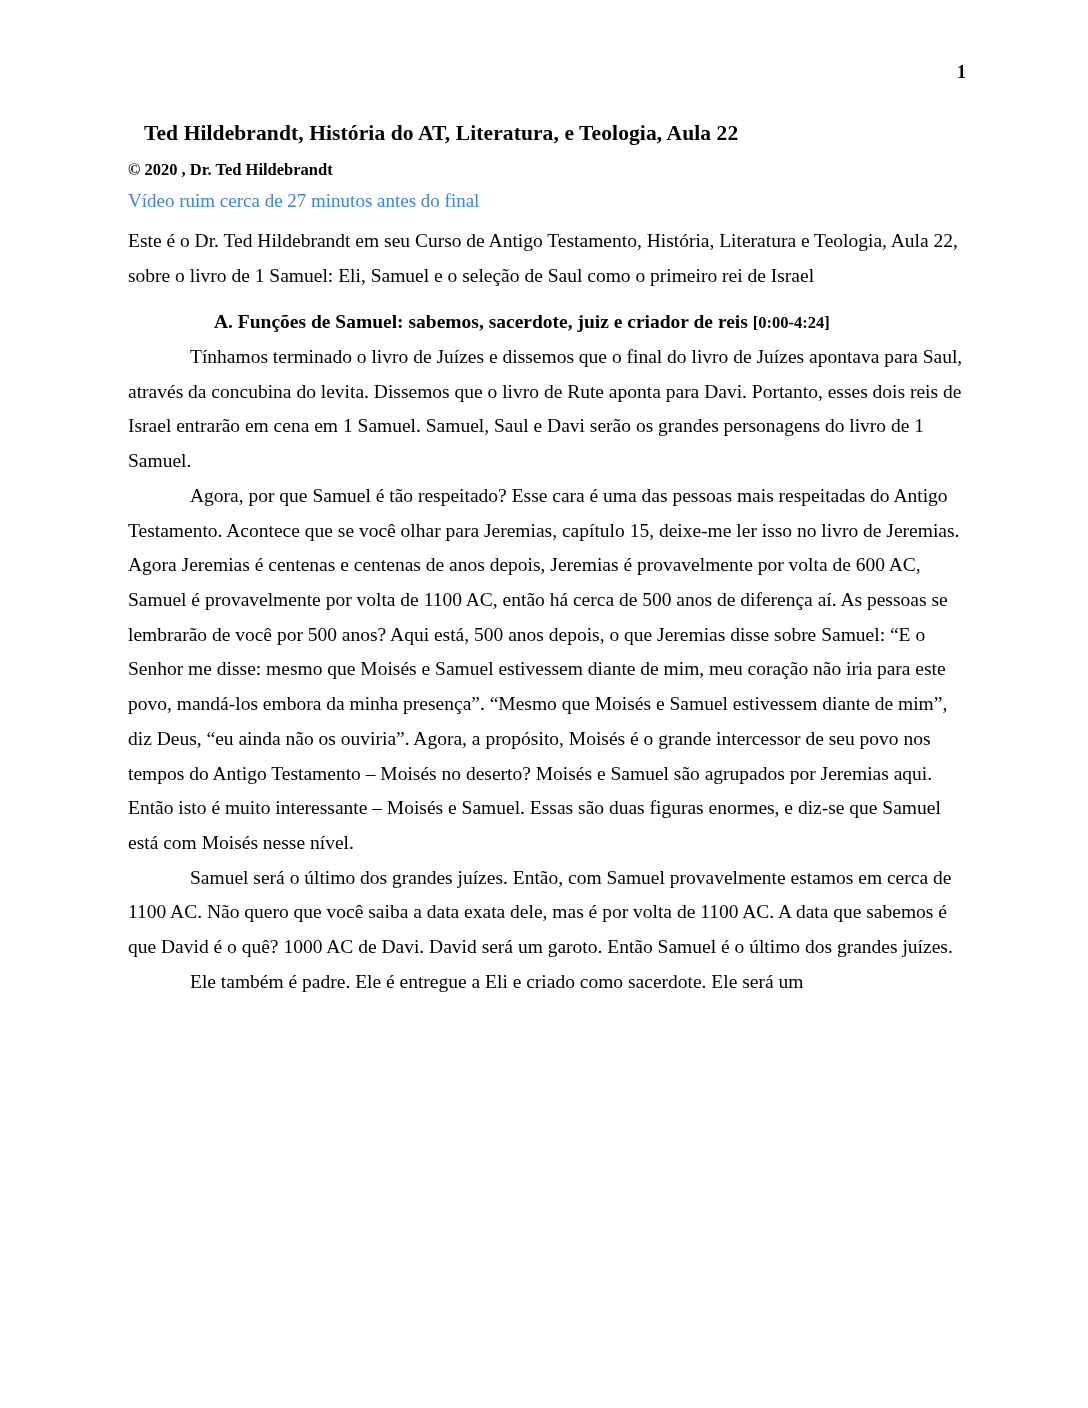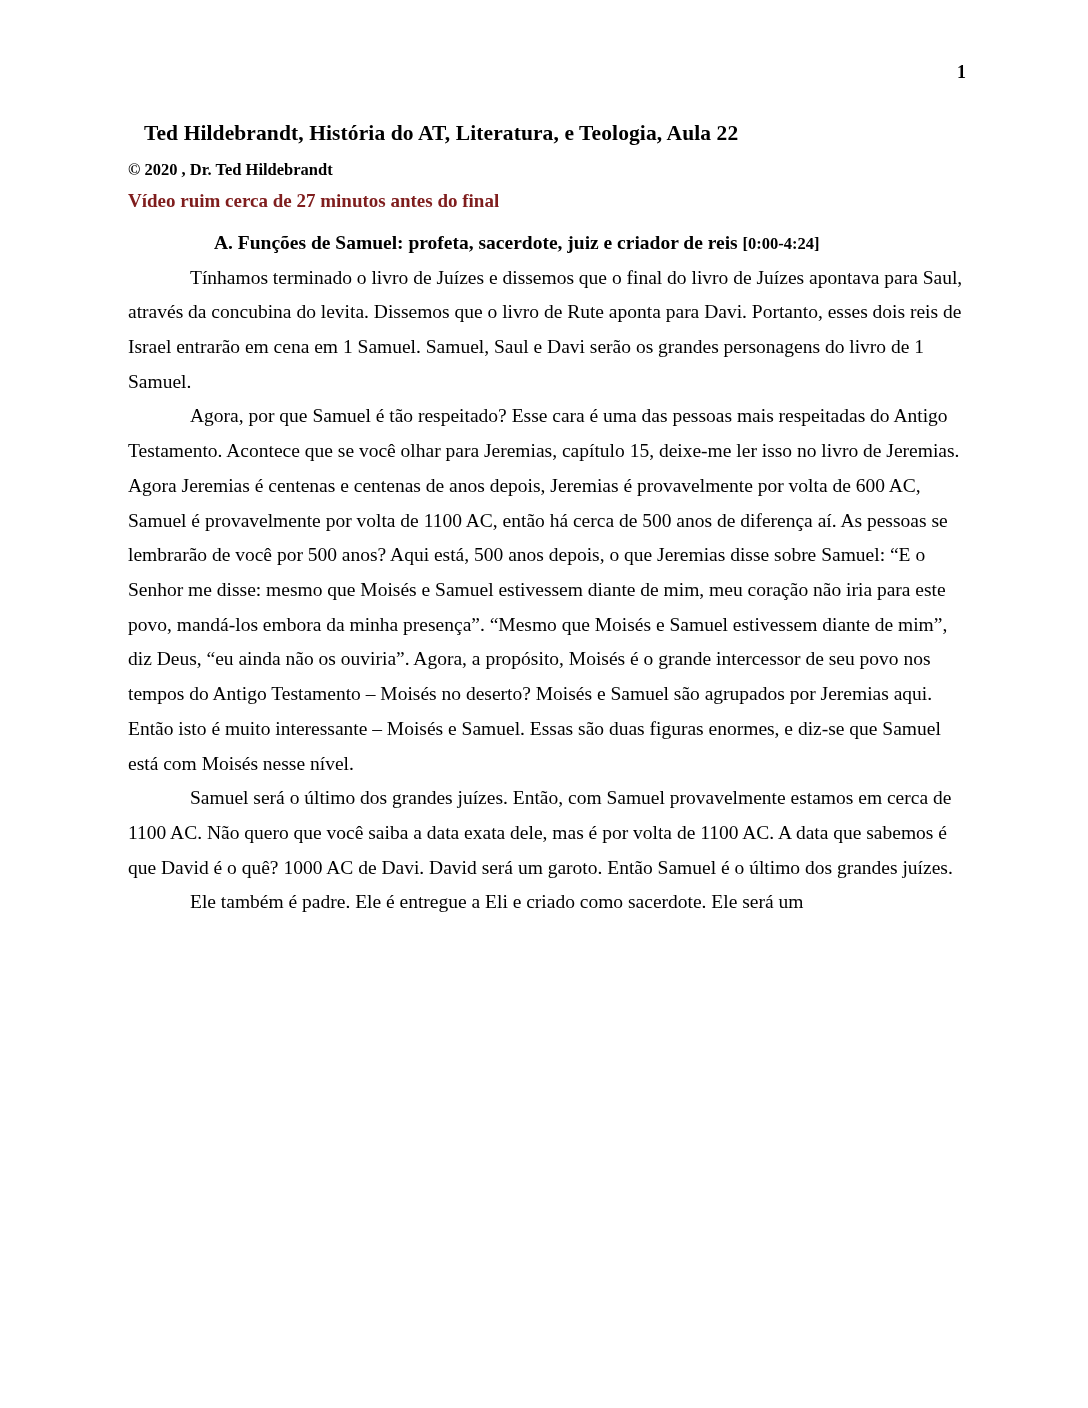--- a/index.html
+++ b/index.html
@@ -42,22 +42,22 @@
     letter-spacing: 0.1px;
   }
   .copyright {
     font-size: 16.5px;
     font-weight: bold;
     margin: 1px 0 8px 0;
     line-height: 1.3;
   }
   .warning {
     font-size: 19px;
-    font-weight: bold;
-    color: #7f1d1d;
+    font-weight: normal;
+    color: #3b82f6;
     margin: 0 0 10px 0;
     line-height: 1.35;
   }
   p.body-text {
     font-size: 19.5px;
     line-height: 1.78;
     margin: 0;
     text-align: left;
   }
   p.indent {
@@ -87,24 +87,25 @@
   <div class="page-number">1</div>
 
   <div class="content">
 
     <h1 class="doc-title">Ted Hildebrandt, História do AT, Literatura, e Teologia, Aula 22</h1>
 
     <div class="copyright">© 2020 , Dr. Ted Hildebrandt</div>
 
     <div class="warning">Vídeo ruim cerca de 27 minutos antes do final</div>
 
+    <p class="body-text">Este é o Dr. Ted Hildebrandt em seu Curso de Antigo Testamento, História, Literatura e Teologia, Aula 22, sobre o livro de 1 Samuel: Eli, Samuel e o seleção de Saul como o primeiro rei de Israel</p>
 
     <p class="section-heading">
       <span class="label">A.</span>
-      <span class="label">Funções de Samuel: profeta, sacerdote, juiz e criador de reis</span>
+      <span class="label">Funções de Samuel: sabemos, sacerdote, juiz e criador de reis</span>
       <span class="timecode">[0:00-4:24]</span>
     </p>
 
     <p class="body-text indent">Tínhamos terminado o livro de Juízes e dissemos que o final do livro de Juízes apontava para Saul, através da concubina do levita. Dissemos que o livro de Rute aponta para Davi. Portanto, esses dois reis de Israel entrarão em cena em 1 Samuel. Samuel, Saul e Davi serão os grandes personagens do livro de 1 Samuel.</p>
     <p class="body-text indent">Agora, por que Samuel é tão respeitado? Esse cara é uma das pessoas mais respeitadas do Antigo Testamento. Acontece que se você olhar para Jeremias, capítulo 15, deixe-me ler isso no livro de Jeremias. Agora Jeremias é centenas e centenas de anos depois, Jeremias é provavelmente por volta de 600 AC, Samuel é provavelmente por volta de 1100 AC, então há cerca de 500 anos de diferença aí. As pessoas se lembrarão de você por 500 anos? Aqui está, 500 anos depois, o que Jeremias disse sobre Samuel: “E o Senhor me disse: mesmo que Moisés e Samuel estivessem diante de mim, meu coração não iria para este povo, mandá-los embora da minha presença”. “Mesmo que Moisés e Samuel estivessem diante de mim”, diz Deus, “eu ainda não os ouviria”. Agora, a propósito, Moisés é o grande intercessor de seu povo nos tempos do Antigo Testamento – Moisés no deserto? Moisés e Samuel são agrupados por Jeremias aqui. Então isto é muito interessante – Moisés e Samuel. Essas são duas figuras enormes, e diz-se que Samuel está com Moisés nesse nível.</p>
     <p class="body-text indent">Samuel será o último dos grandes juízes. Então, com Samuel provavelmente estamos em cerca de 1100 AC. Não quero que você saiba a data exata dele, mas é por volta de 1100 AC. A data que sabemos é que David é o quê? 1000 AC de Davi. David será um garoto. Então Samuel é o último dos grandes juízes.</p>
     <p class="body-text indent">Ele também é padre. Ele é entregue a Eli e criado como sacerdote. Ele será um</p>
 
   </div>
 </div>

